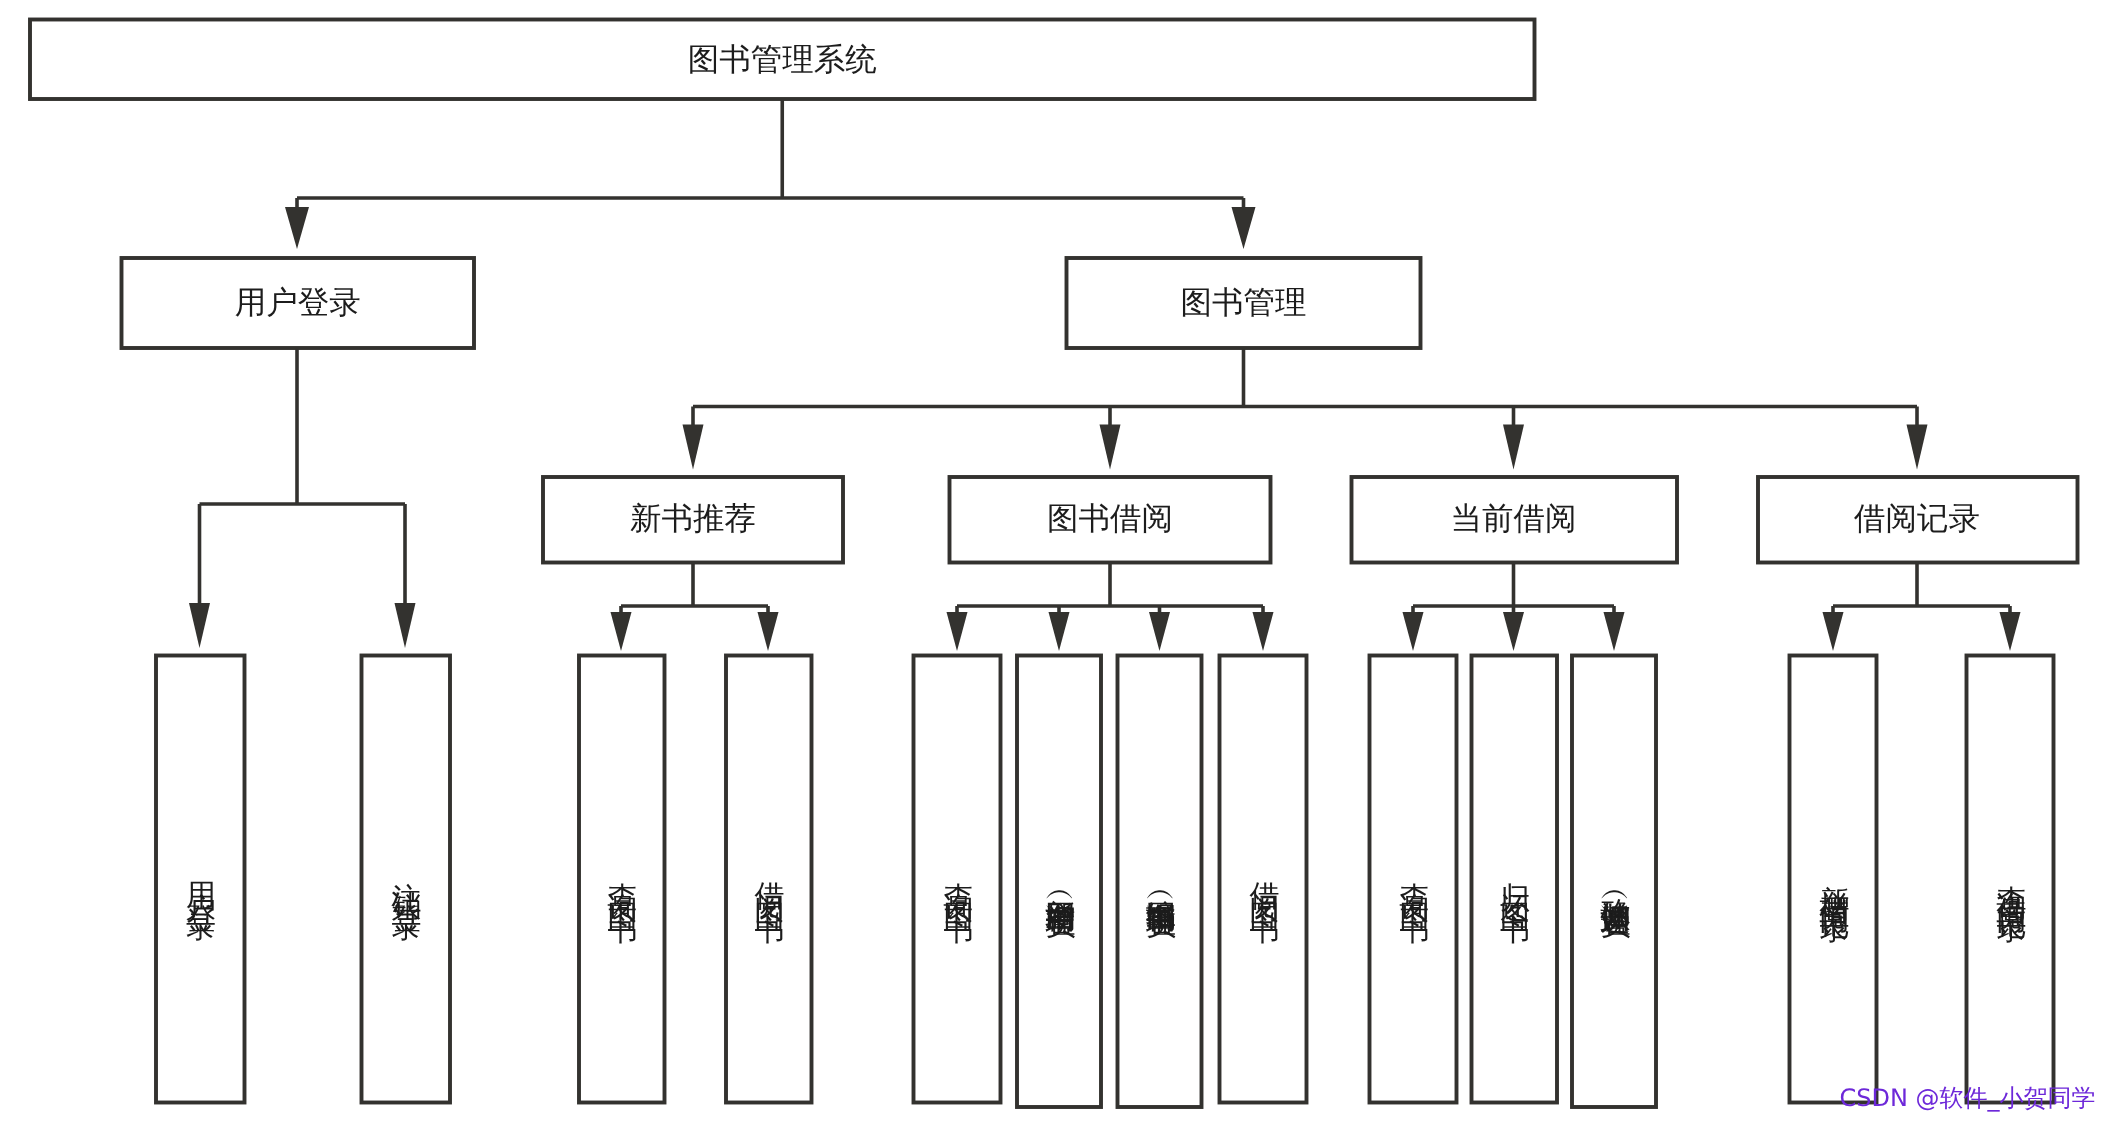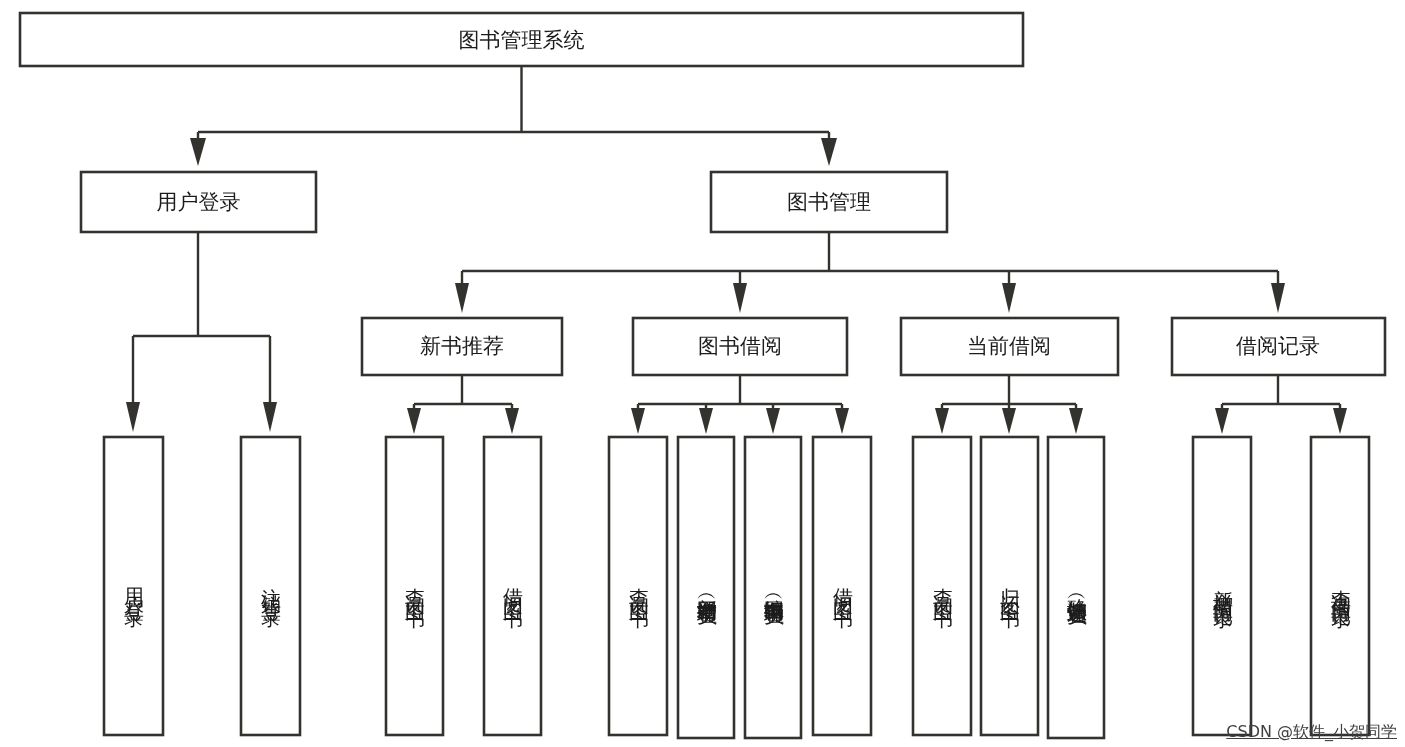--- a/index.html
+++ b/index.html
@@ -54,24 +54,23 @@
   }
   .label-v {
     font-size: 20px;
   }
   .watermark-text {
     position: absolute;
     right: 8px;
     bottom: 4px;
     font-family: "DejaVu Sans", "Liberation Sans", sans-serif;
     font-size: 16px;
-    color: #404040;
+    color: #6d28d9;
     white-space: nowrap;
     user-select: none;
-    text-decoration: underline;
   }
 </style>
 </head>
 <body>
 
 <div id="diagram-root">
 
   <svg class="diagram-canvas" viewBox="0 0 1405 747" xmlns="http://www.w3.org/2000/svg">
 
     <g>

